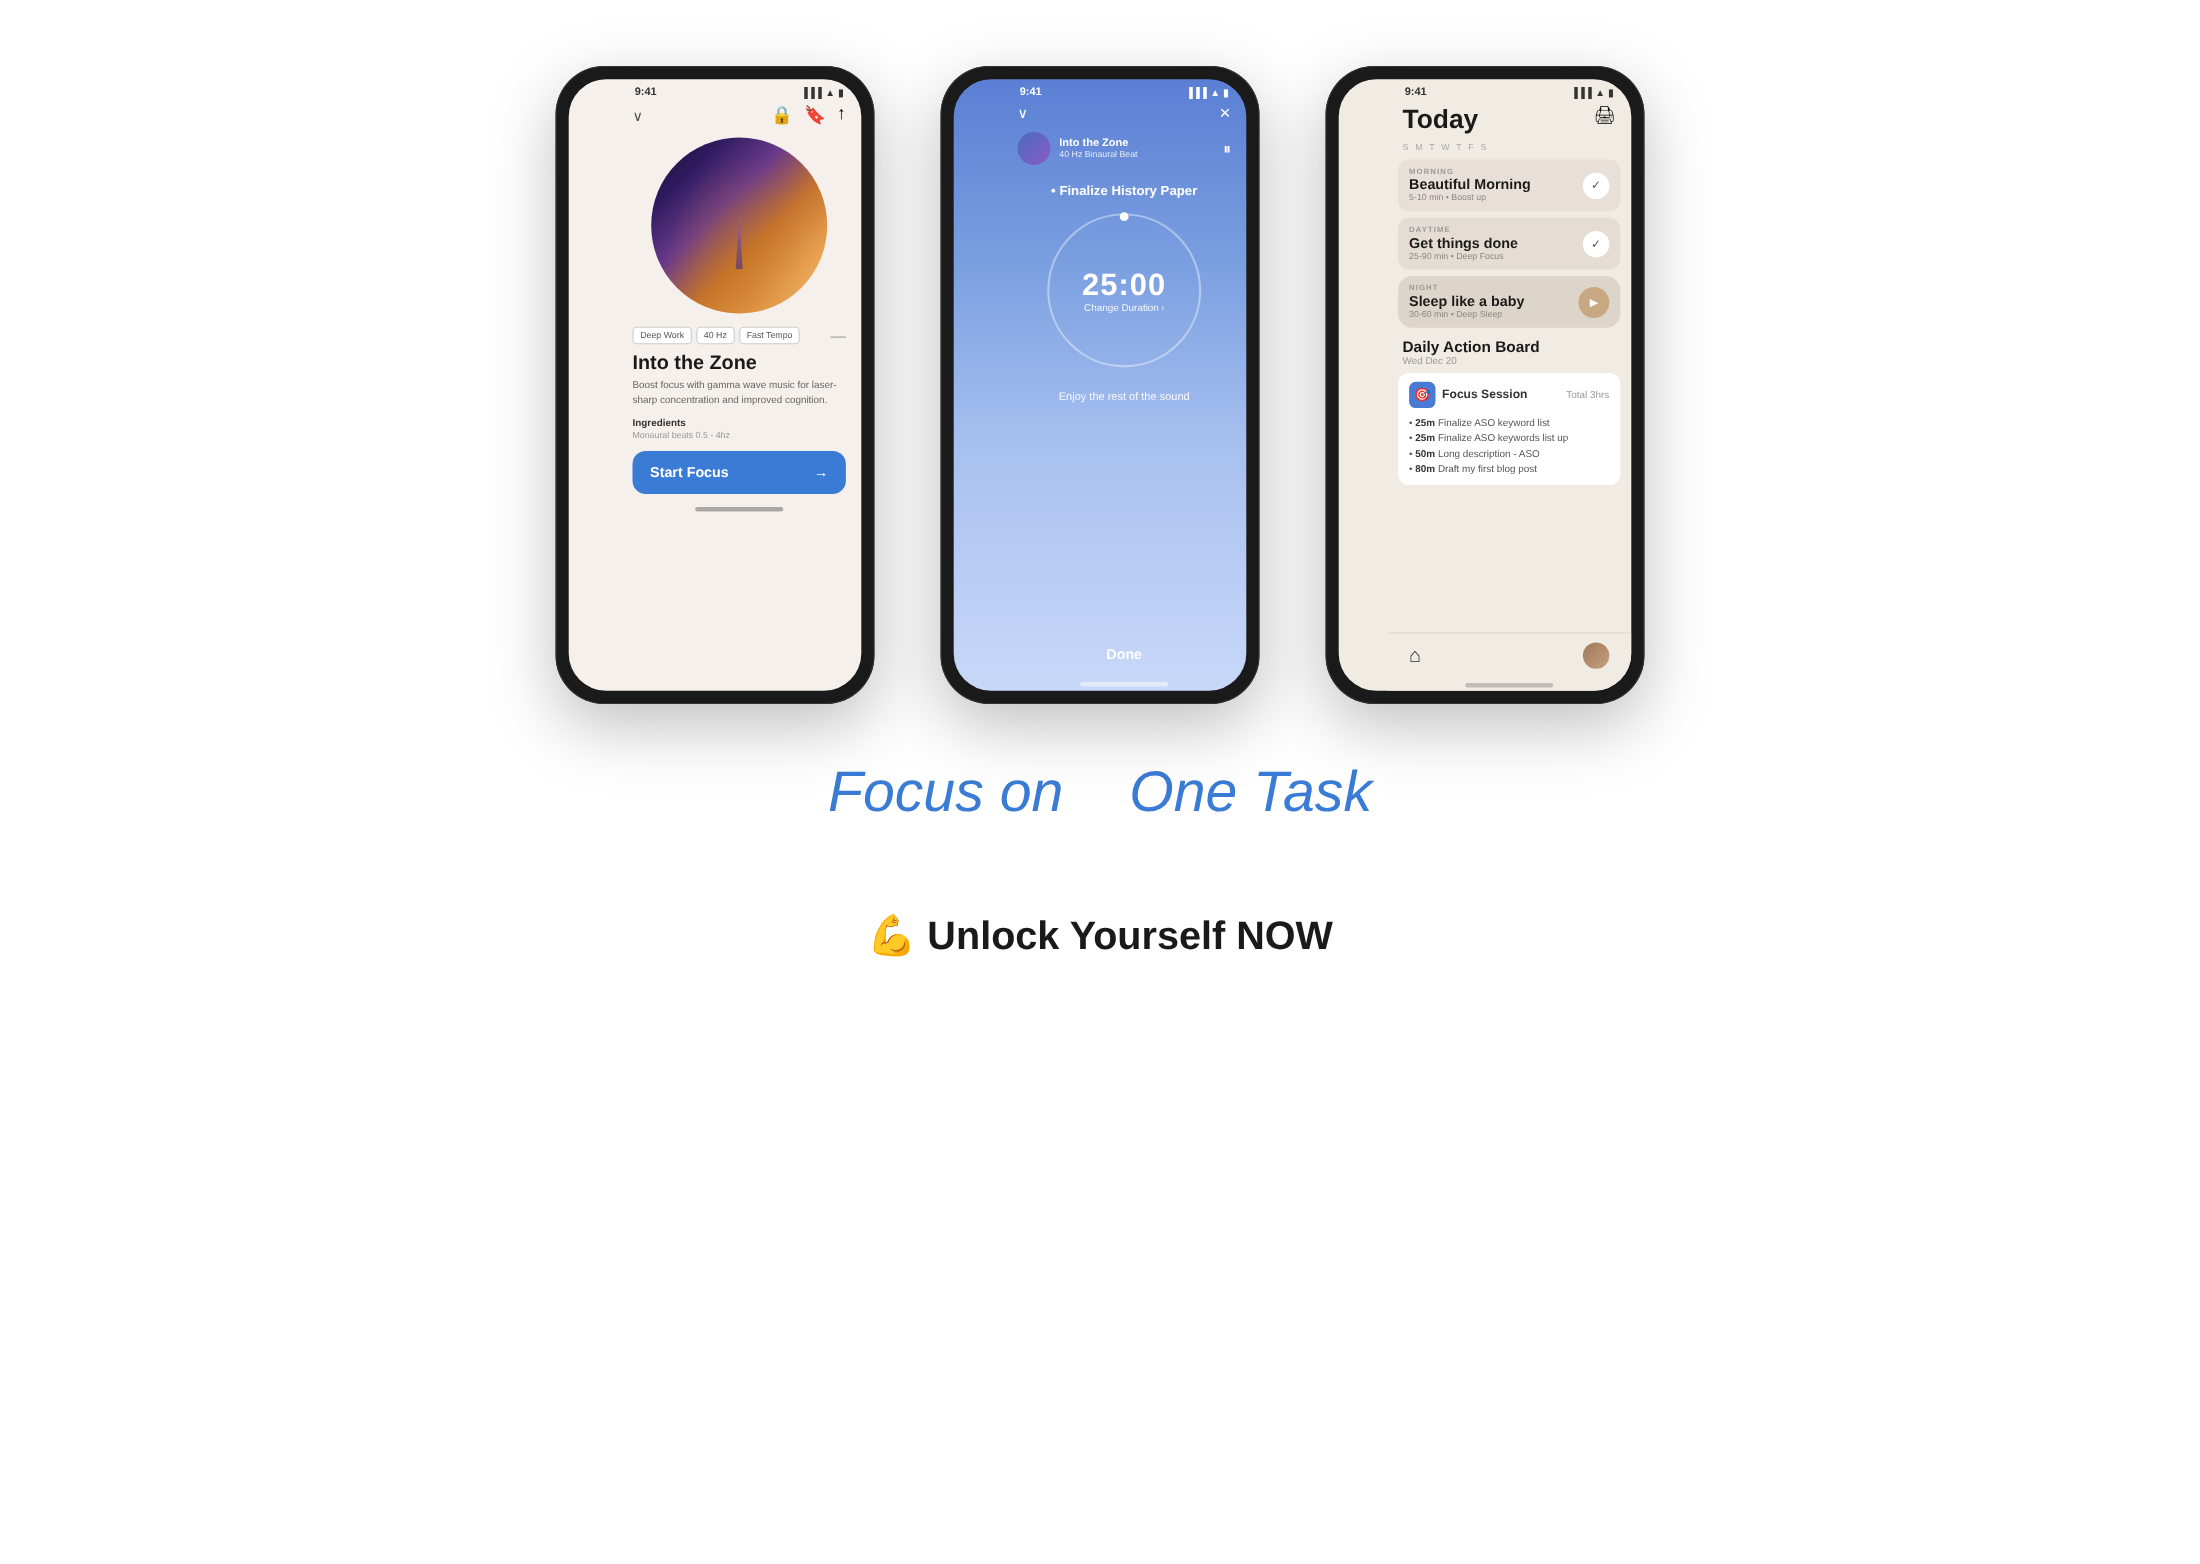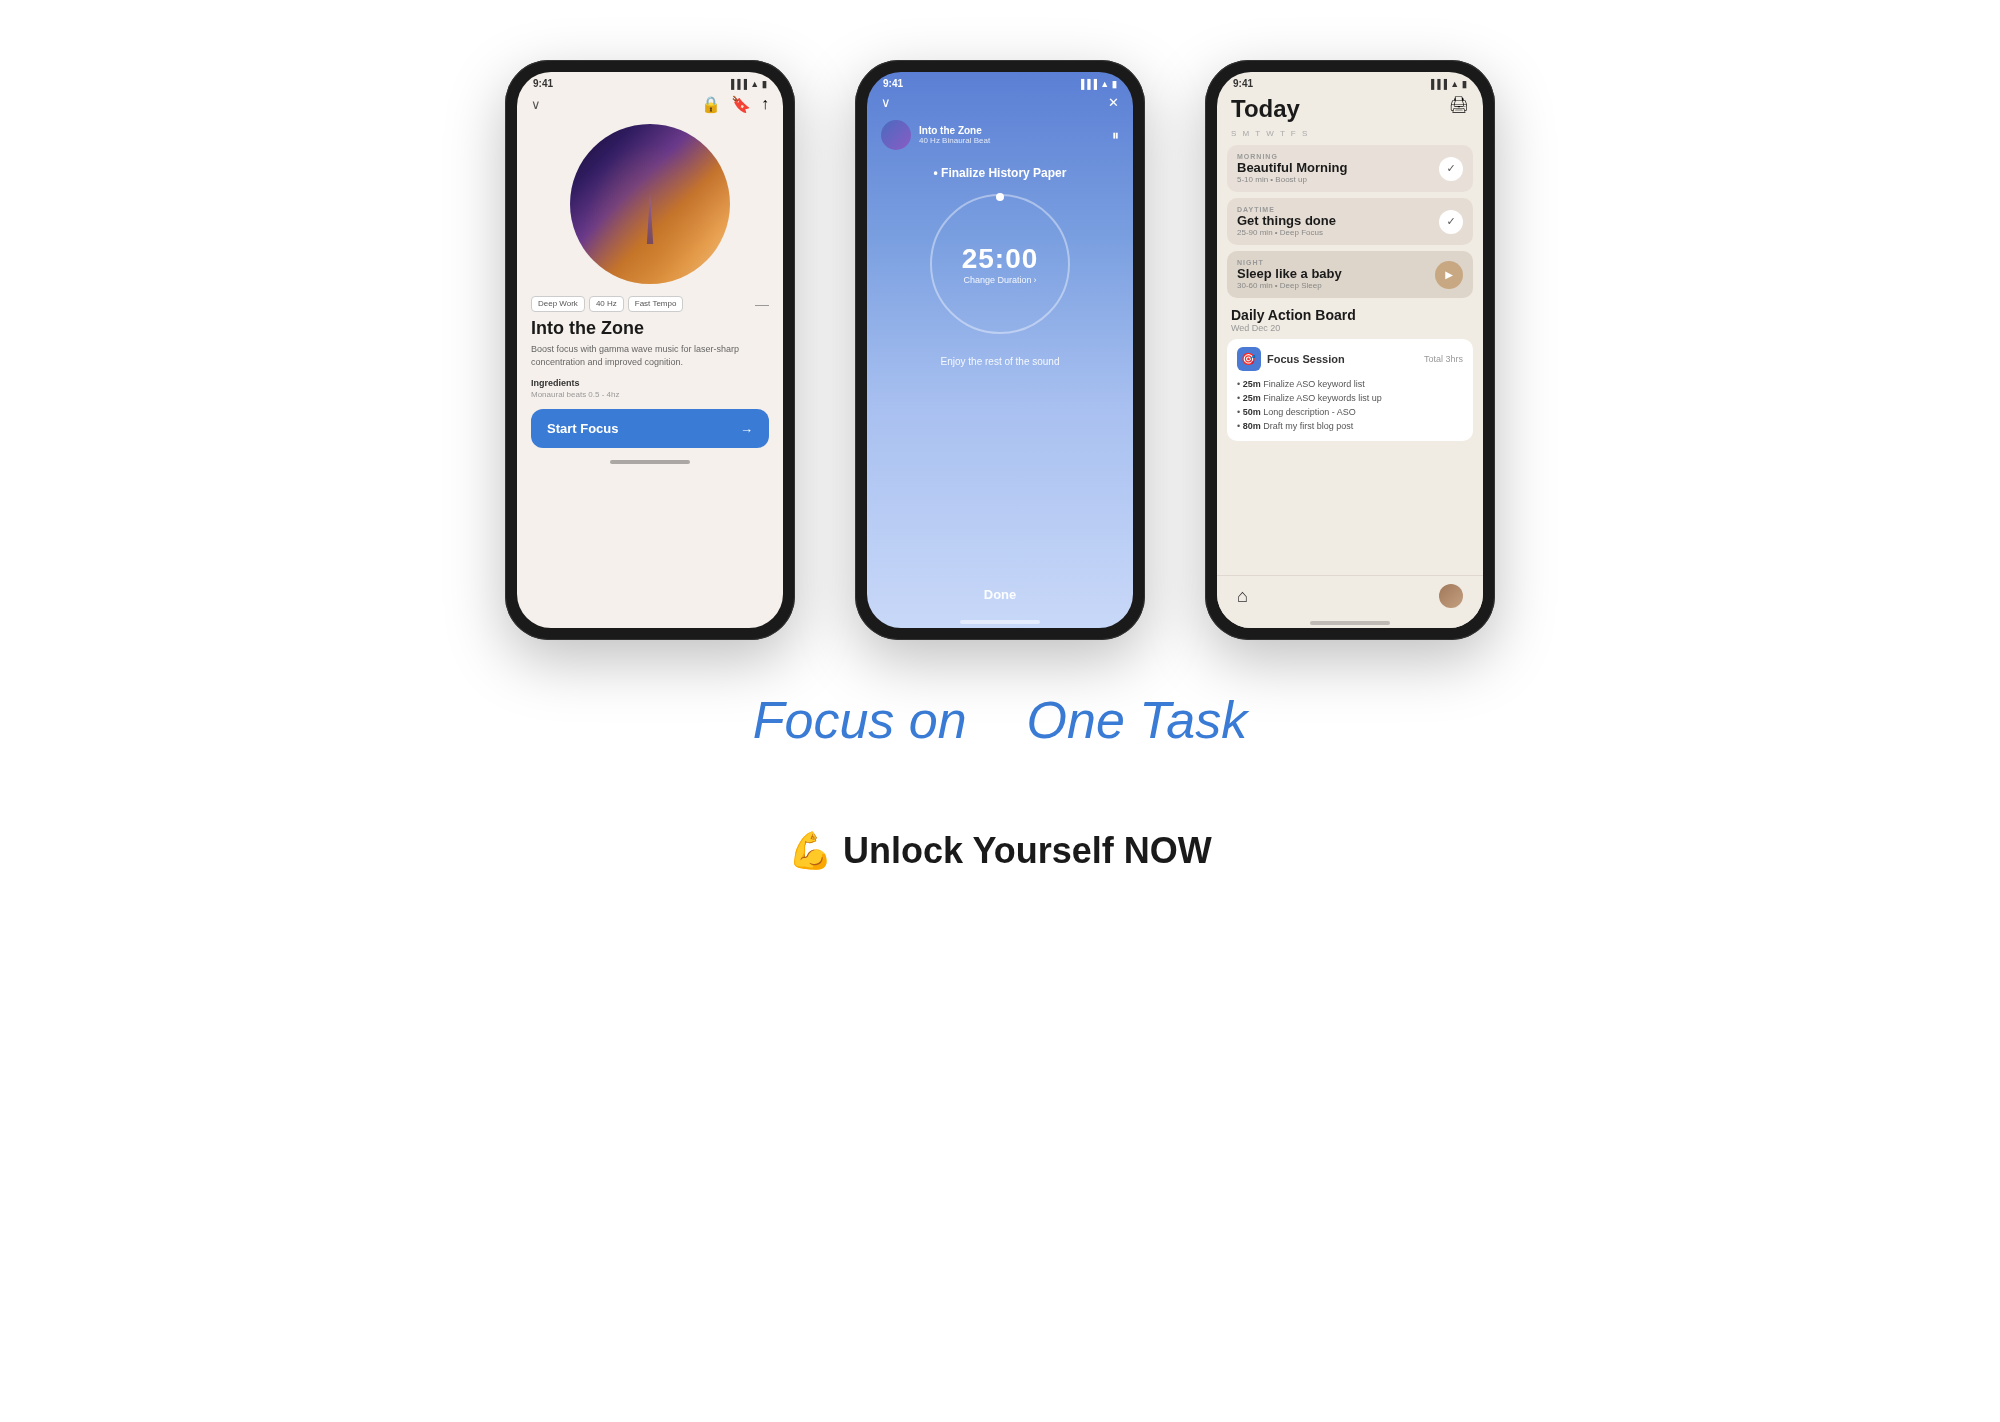--- a/index.html
+++ b/index.html
@@ -33,20 +33,21 @@
       padding: 12px;
       box-shadow: 0 20px 60px rgba(0,0,0,0.25), inset 0 0 0 1px #333;
       position: relative;
     }
     .phone-screen {
       width: 100%;
       height: 100%;
       border-radius: 34px;
       overflow: hidden;
       position: relative;
+      padding-left: 44px;
     }
     .phone-notch-bar {
       display: flex;
       justify-content: space-between;
       align-items: center;
       padding: 6px 16px 2px;
       font-size: 9px;
       font-weight: 600;
     }
     .phone-notch-bar .time { font-size: 10px; font-weight: 700; }
@@ -279,21 +280,21 @@
     .p3-card {
       margin: 3px 10px;
       border-radius: 10px;
       padding: 8px 10px;
       display: flex;
       justify-content: space-between;
       align-items: center;
     }
     .p3-card-morning { background: #e8e0d8; }
     .p3-card-daytime { background: #e5ddd4; align-items: center; }
-    .p3-card-night { background: #ddd5ca; }
+    .p3-card-night { background: #ddd5ca; border-radius: 13px; }
     .p3-card-left {}
     .p3-card-label { font-size: 7px; font-weight: 700; color: #999; letter-spacing: 1px; text-transform: uppercase; }
     .p3-card-title { font-size: 13px; font-weight: 700; color: #1a1a1a; }
     .p3-card-sub { font-size: 8px; color: #888; }
     .p3-check {
       width: 24px; height: 24px;
       border-radius: 50%;
       background: white;
       display: flex;
       align-items: center;

